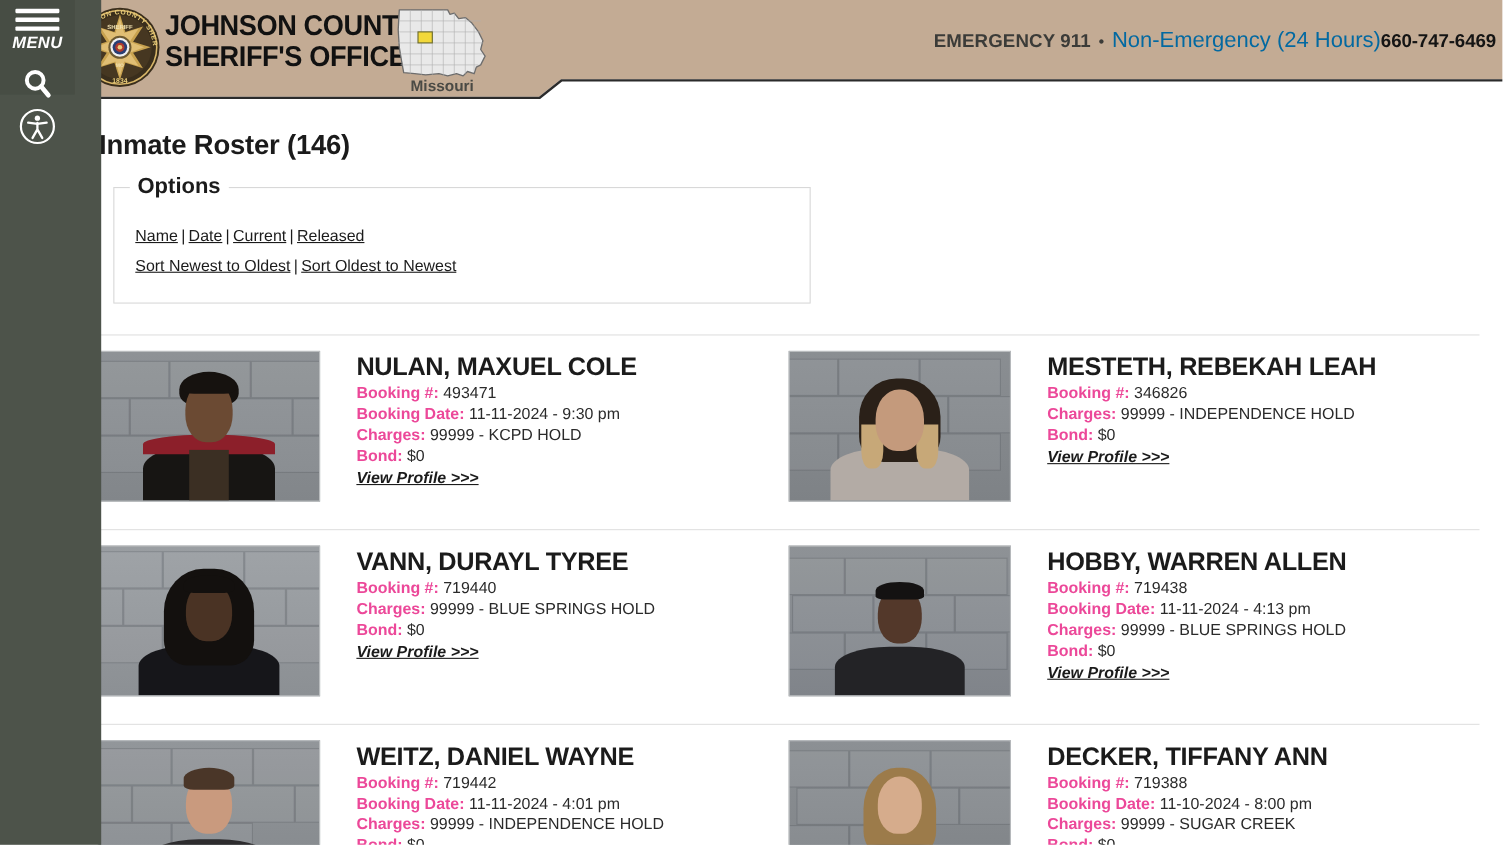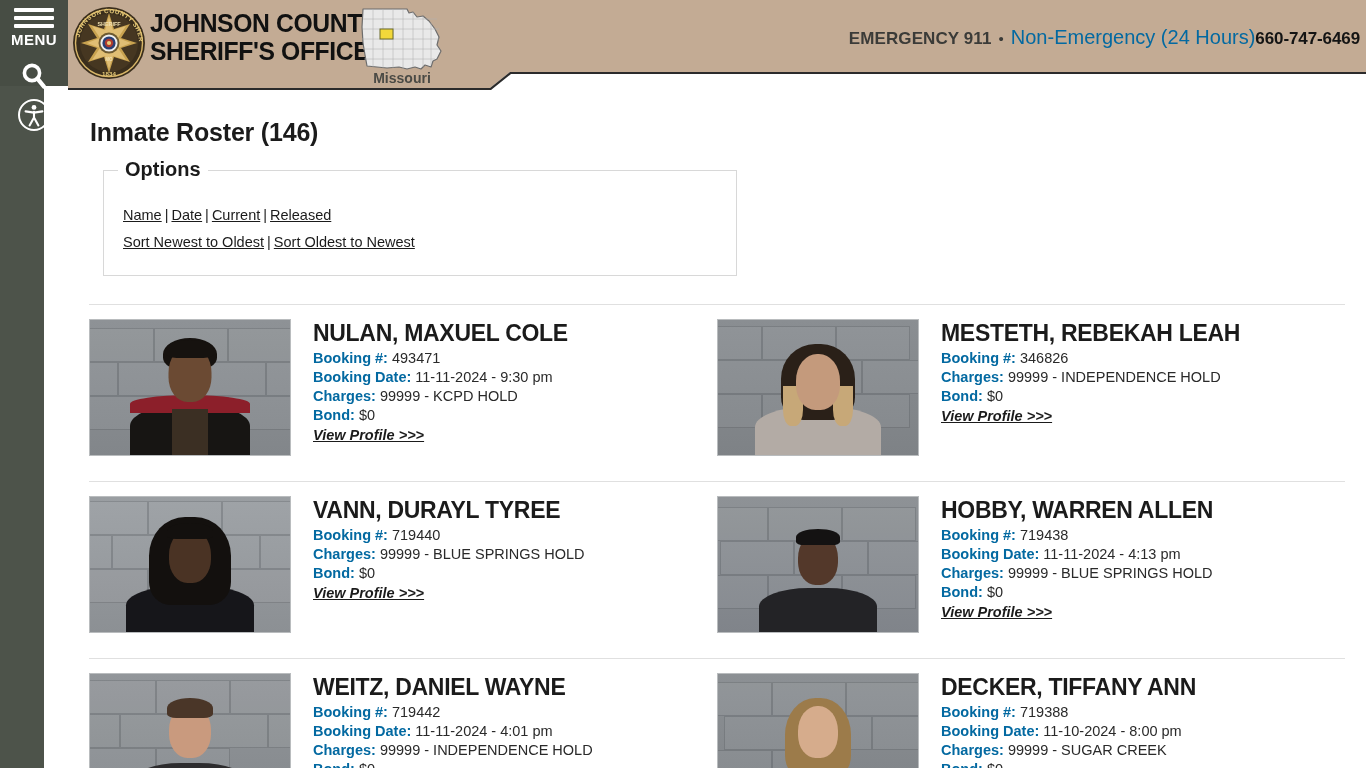--- a/index.html
+++ b/index.html
@@ -8,23 +8,24 @@
     margin: 0; padding: 0;
     width: 1366px; height: 768px;
     overflow: hidden;
     background: #ffffff;
     font-family: "Liberation Sans", sans-serif;
   }
 
   
   #sidebar {
     position: absolute; left: 0; top: 0;
-    width: 44px; height: 768px;
+    width: 92px; height: 768px;
     background: #4d534a;
     z-index: 40;
+    font-style: italic;
   }
   #sidebar-top {
     position: absolute; left: 0; top: 0;
     width: 68px; height: 86px;
     background: #474d44;
   }
   .menu-block {
     position: absolute; left: 0; top: 8px;
     width: 68px; text-align: center;
   }
@@ -148,32 +149,32 @@
   .head {
     position: absolute; left: 50%; transform: translateX(-50%);
     border-radius: 48% 48% 44% 44%;
   }
   .hair { position: absolute; left: 50%; transform: translateX(-50%); }
   .torso {
     position: absolute; bottom: 0; left: 50%; transform: translateX(-50%);
     border-radius: 42% 42% 0 0;
   }
   .info {
-    padding-left: 22px; padding-top: 1px;
+    padding-left: 33px; padding-top: 1px;
     font-family: "Liberation Sans", sans-serif;
   }
   .iname {
     font-size: 23px; font-weight: bold; color: #1b1b1b;
     letter-spacing: -.3px; line-height: 27px; margin-bottom: 2px;
     white-space: nowrap;
   }
   .ifield {
     font-size: 14.5px; color: #2a2a2a; line-height: 19px; white-space: nowrap;
   }
-  .ifield b { color: #0369a1; font-weight: bold; }
+  .ifield b { color: #ec4899; font-weight: bold; }
   .view-link {
     display: inline-block; margin-top: 2px;
     font-size: 14.5px; font-weight: bold; font-style: italic;
     text-decoration: underline; color: #1b1b1b; cursor: pointer;
     white-space: nowrap;
   }
 </style>
 </head>
 <body>
 

